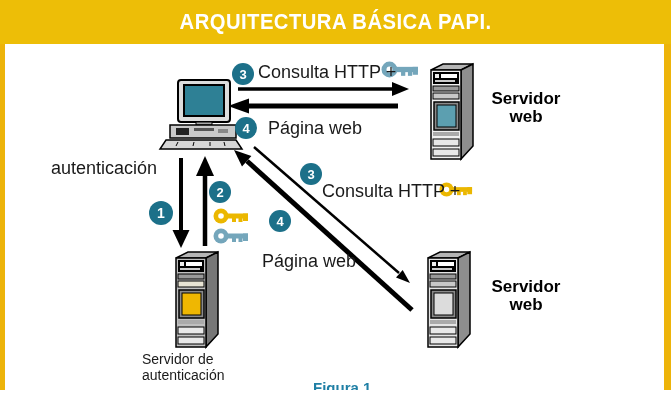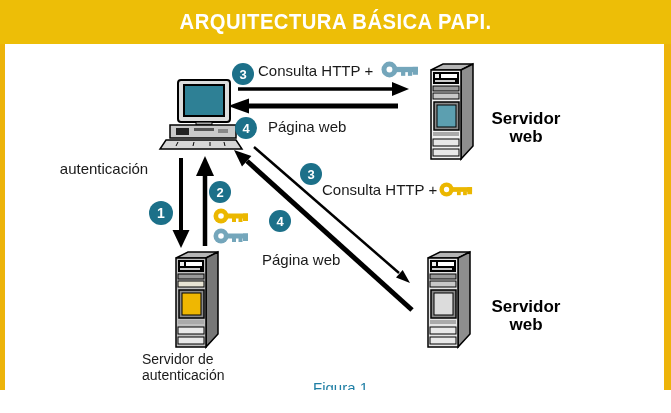--- a/index.html
+++ b/index.html
@@ -9,25 +9,25 @@
   .banner span{color:#fff;font-weight:700;font-size:22px;letter-spacing:0.5px;
                transform:scaleX(0.92);white-space:nowrap;}
   .b-left{position:absolute;left:0;top:44px;width:5px;height:369px;background:var(--border);}
   .b-right{position:absolute;left:664px;top:44px;width:7px;height:369px;background:var(--border);}
   .b-bottom{position:absolute;left:0;top:407px;width:671px;height:6px;background:var(--border);}
   .arrows{position:absolute;left:0;top:0;width:671px;height:413px;pointer-events:none;}
   .node{position:absolute;}
   .badge{position:absolute;width:22px;height:22px;border-radius:50%;background:var(--badge);
          color:#fff;font-weight:700;font-size:13px;display:flex;align-items:center;justify-content:center;}
   .badge.big{width:24px;height:24px;font-size:14px;}
-  .lbl{position:absolute;font-size:15px;color:var(--label-dark);white-space:nowrap;}
+  .lbl{position:absolute;font-size:18px;color:var(--label-dark);white-space:nowrap;}
   .lbl-center{text-align:center;white-space:normal;line-height:17px;}
-  .srv-label{position:absolute;text-align:center;font-weight:700;font-size:17px;line-height:18px;color:#000;margin-top:20px;}
+  .srv-label{position:absolute;text-align:center;font-weight:700;font-size:17px;line-height:18px;color:#000;}
   .as-label{position:absolute;text-align:left;font-weight:400;font-size:14px;line-height:16px;color:var(--label-dark);}
-  .figura{position:absolute;font-size:15px;color:var(--figure-teal);}
+  .figura{position:absolute;font-size:15px;color:var(--figure-teal);font-weight:bold;}
   .key{position:absolute;}
 </style>
 </head>
 <body>
 
 <div class="stage">
 
   <div class="banner">
     <span>ARQUITECTURA BÁSICA PAPI.</span>
   </div>

